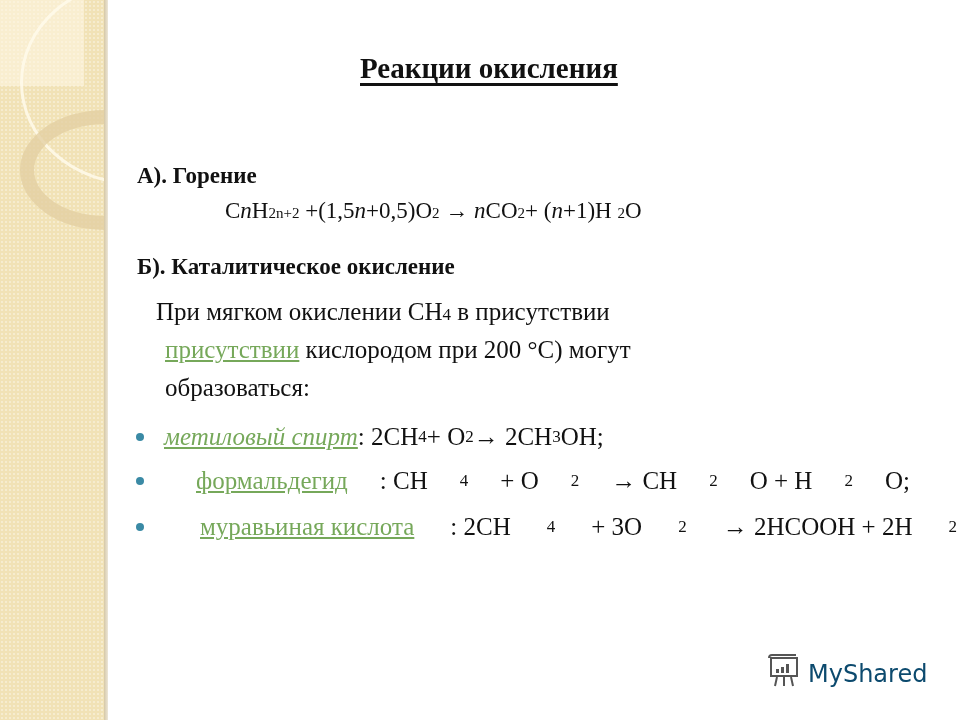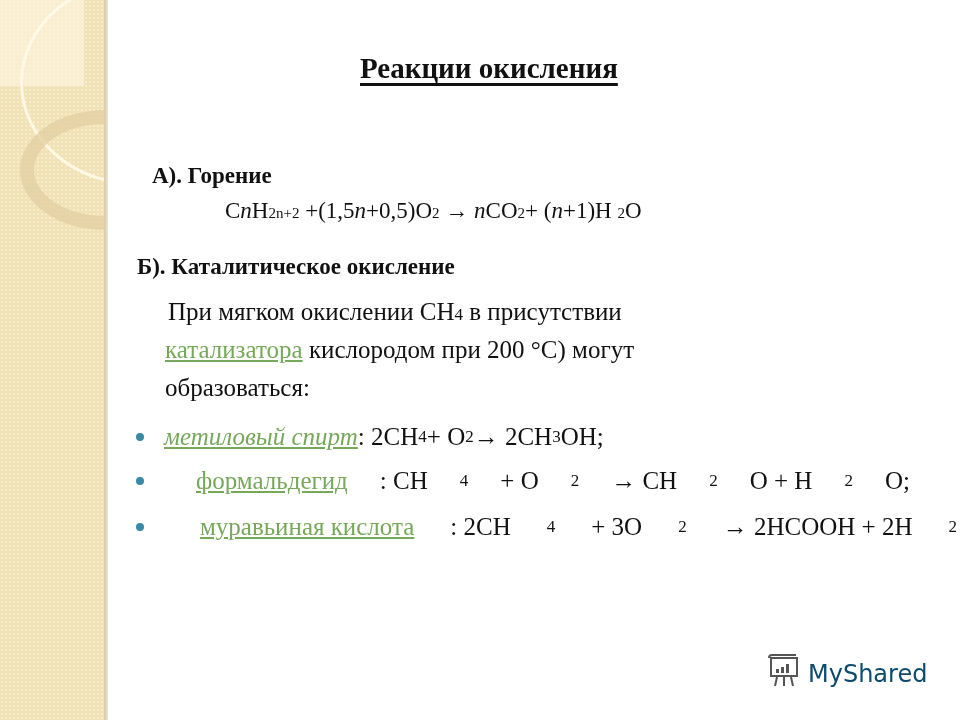--- a/index.html
+++ b/index.html
@@ -35,33 +35,33 @@
 
 <div class="sidebar">
   <div class="sidebar-square"></div>
   <div class="ring1"></div>
   <div class="ring2"></div>
 </div>
 <div class="sidebar-edge"></div>
 
 <div class="title">Реакции окисления</div>
 
-<div class="heading" style="left:137px; top:163px;margin-left:15px;">А). Горение</div>
+<div class="heading" style="left:137px; top:163px;">А). Горение</div>
 
 <div class="eq" style="left:225px; top:198px;text-align:right;">
   <span>C</span><span class="ital">n</span><span>H</span><span class="sub">2n+2</span><span> +(1,5</span><span class="ital">n</span><span>+0,5)O</span><span class="sub">2</span><span> → </span><span class="ital">n</span><span>CO</span><span class="sub">2</span><span>+ (</span><span class="ital">n</span><span>+1)H </span><span class="sub">2</span><span>O</span>
 </div>
 
 <div class="heading" style="left:137px; top:254px;">Б). Каталитическое окисление</div>
 
-<div class="para" style="left:168px; top:298px;">
+<div class="para" style="left:156px; top:298px;">
   <span>При мягком окислении CH</span><span class="sub" style="font-size:17px">4</span><span> в присутствии</span>
 </div>
 <div class="para" style="top:336px;">
-  <a class="link">катализатора</a><span> кислородом при 200 °C) могут</span>
+  <a class="link">присутствии</a><span> кислородом при 200 °C) могут</span>
 </div>
 <div class="para" style="top:374px;">образоваться:</div>
 
 <div class="bullet-row" style="top:423px;">
   <span class="dot"></span>
   <a class="link ital">метиловый спирт</a>
     <span>: 2CH</span>
     <span class="sub" style="font-size:17px">4</span>
     <span> + O</span>
     <span class="sub" style="font-size:17px">2</span>

